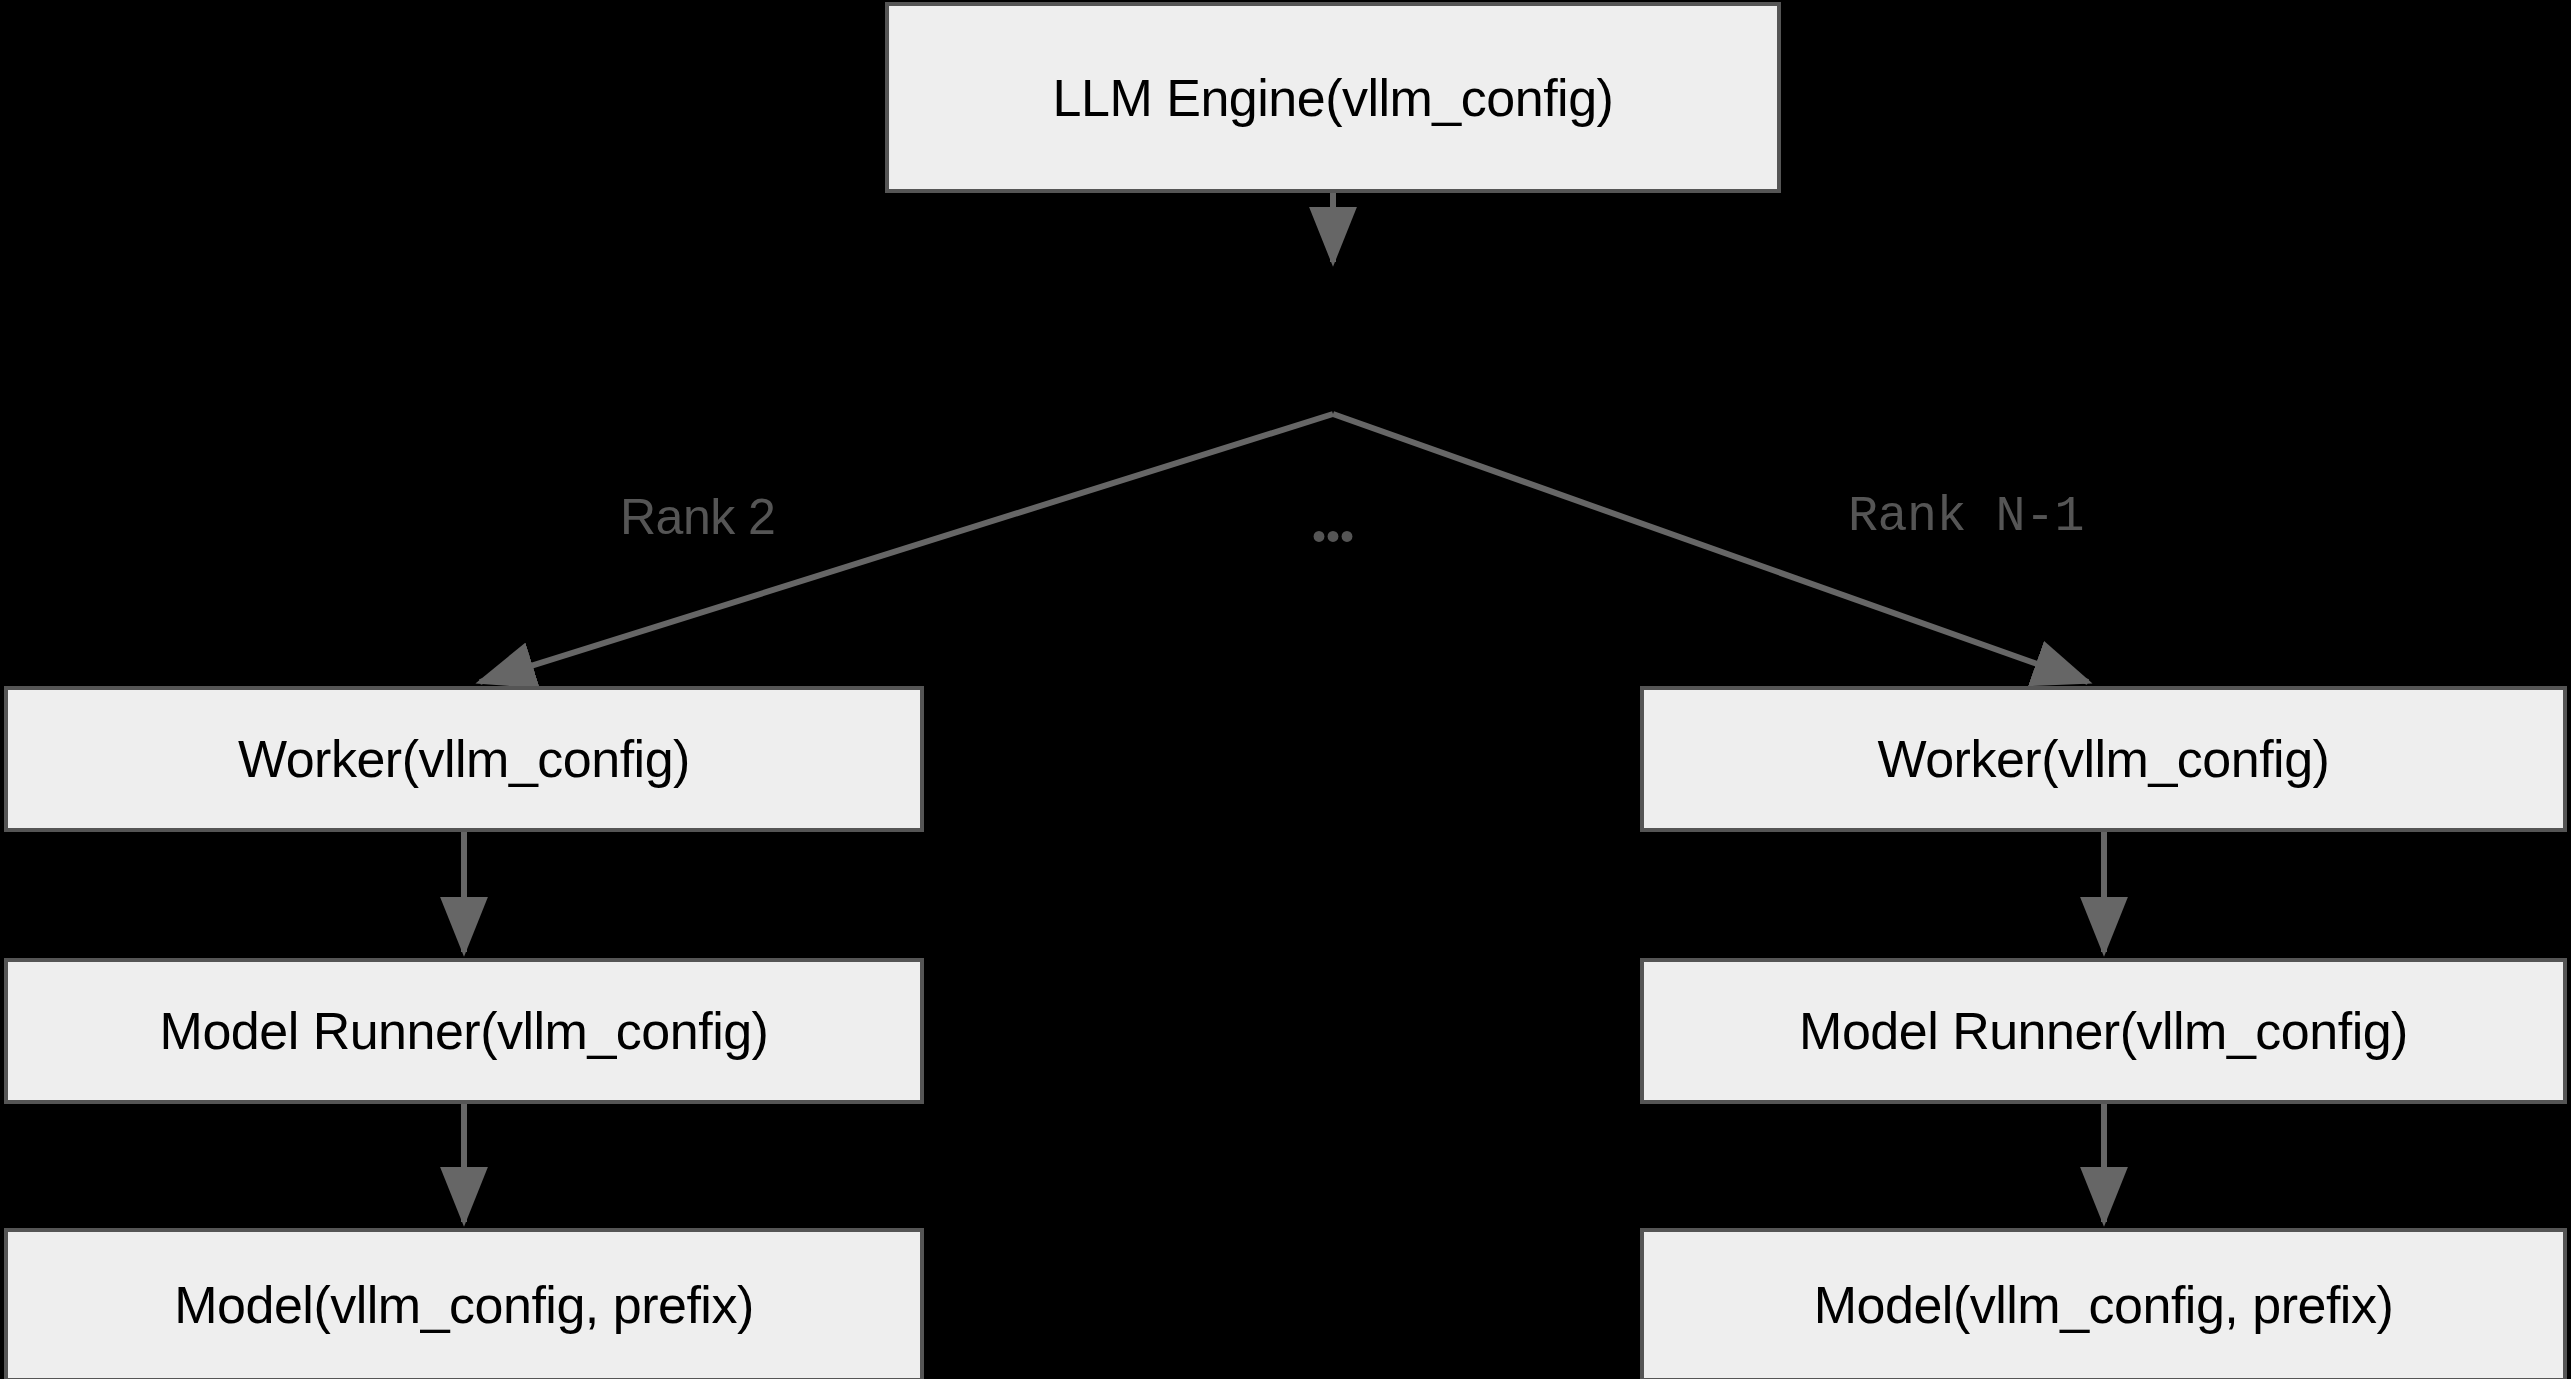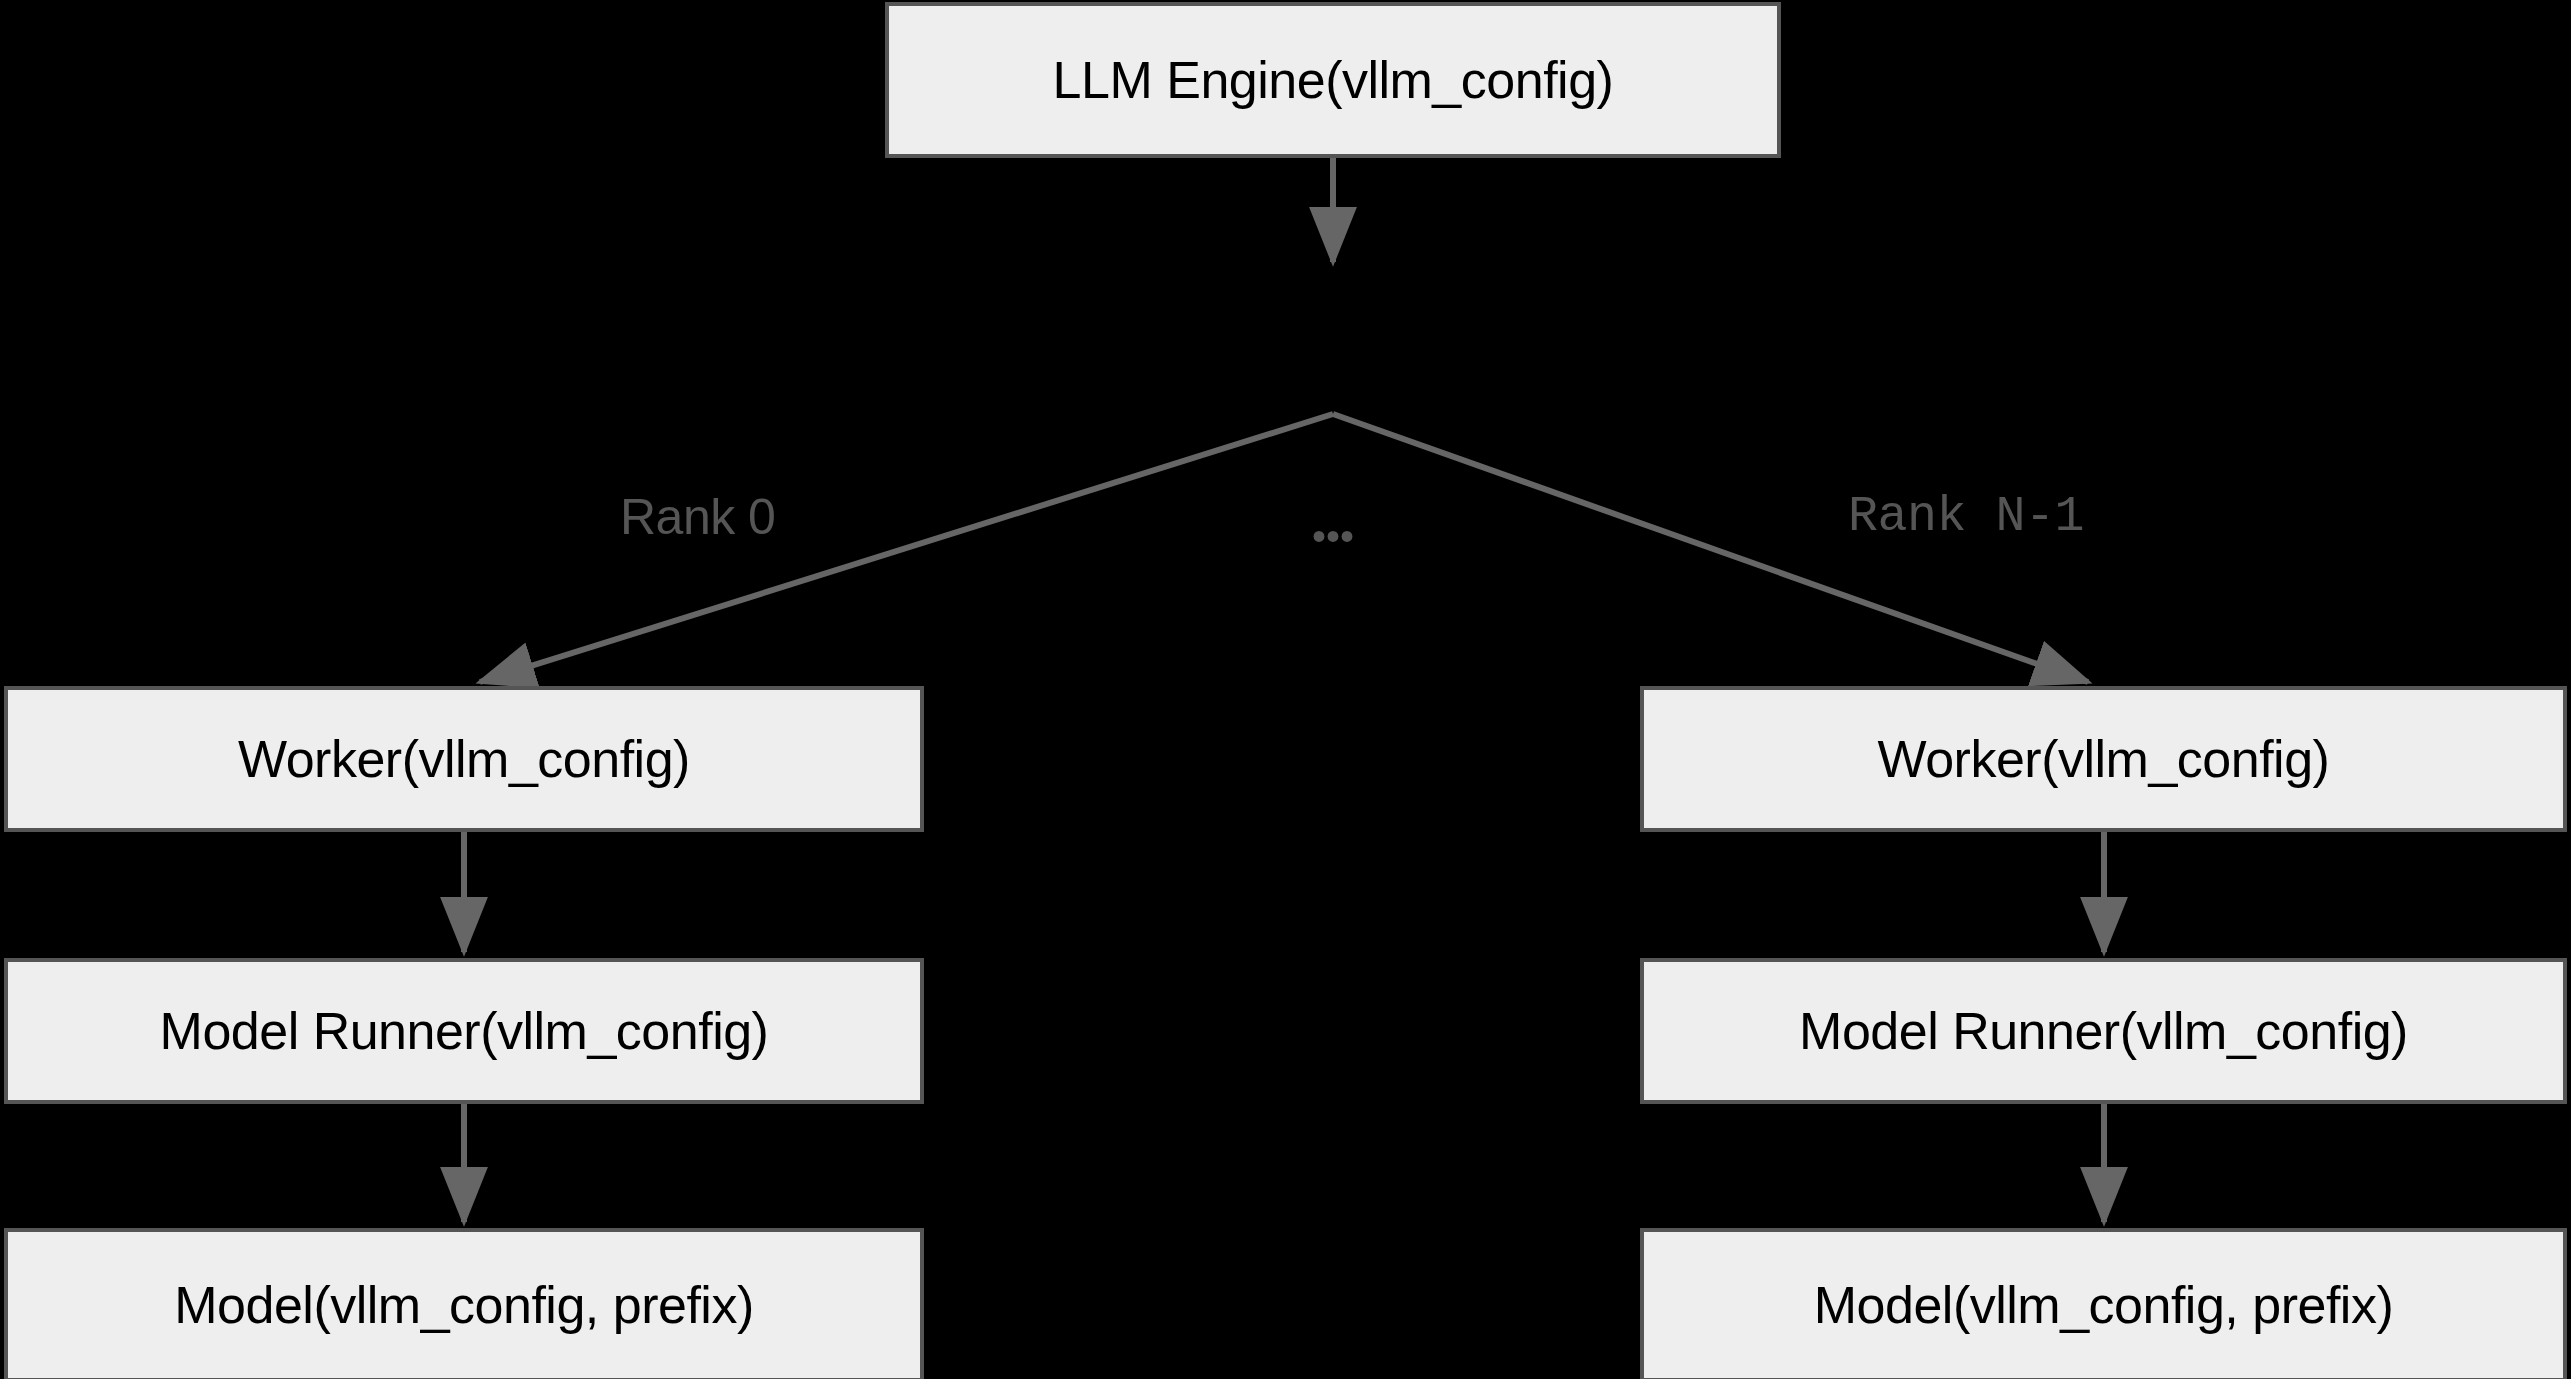--- a/index.html
+++ b/index.html
@@ -57,21 +57,21 @@
   svg.edges {
     position: absolute;
     left: 0;
     top: 0;
     width: 2571px;
     height: 1379px;
     pointer-events: none;
   }
 
   
-  #node-llm-engine      { left: 885px;  top: 2px;    width: 896px; height: 156px; }
+  #node-llm-engine      { left: 885px;  top: 2px;    width: 896px; height: 191px; }
   #node-executor        { left: 884px;  top: 268px;  width: 897px; height: 146px; }
 
   #node-worker-rank0    { left: 4px;    top: 686px;  width: 920px; height: 146px; }
   #node-runner-rank0    { left: 4px;    top: 958px;  width: 920px; height: 146px; }
   #node-model-rank0     { left: 4px;    top: 1228px; width: 920px; height: 154px; }
 
   #node-worker-rankn    { left: 1640px; top: 686px;  width: 927px; height: 146px; }
   #node-runner-rankn    { left: 1640px; top: 958px;  width: 927px; height: 146px; }
   #node-model-rankn     { left: 1640px; top: 1228px; width: 927px; height: 154px; }
 
@@ -127,19 +127,19 @@
   </div>
 
   <div class="node" id="node-runner-rankn">
     <span class="node-label">Model Runner(vllm_config)</span>
   </div>
 
   <div class="node" id="node-model-rankn">
     <span class="node-label">Model(vllm_config, prefix)</span>
   </div>
 
-  <div class="edge-label" id="label-rank-0">Rank 0</div>
+  <div class="edge-label" id="label-rank-0">Rank 2</div>
 
   <div class="ellipsis-label" id="label-ellipsis">•••</div>
 
   <div class="edge-label" id="label-rank-n">Rank N-1</div>
 
 </div>
 
 </body></html>

